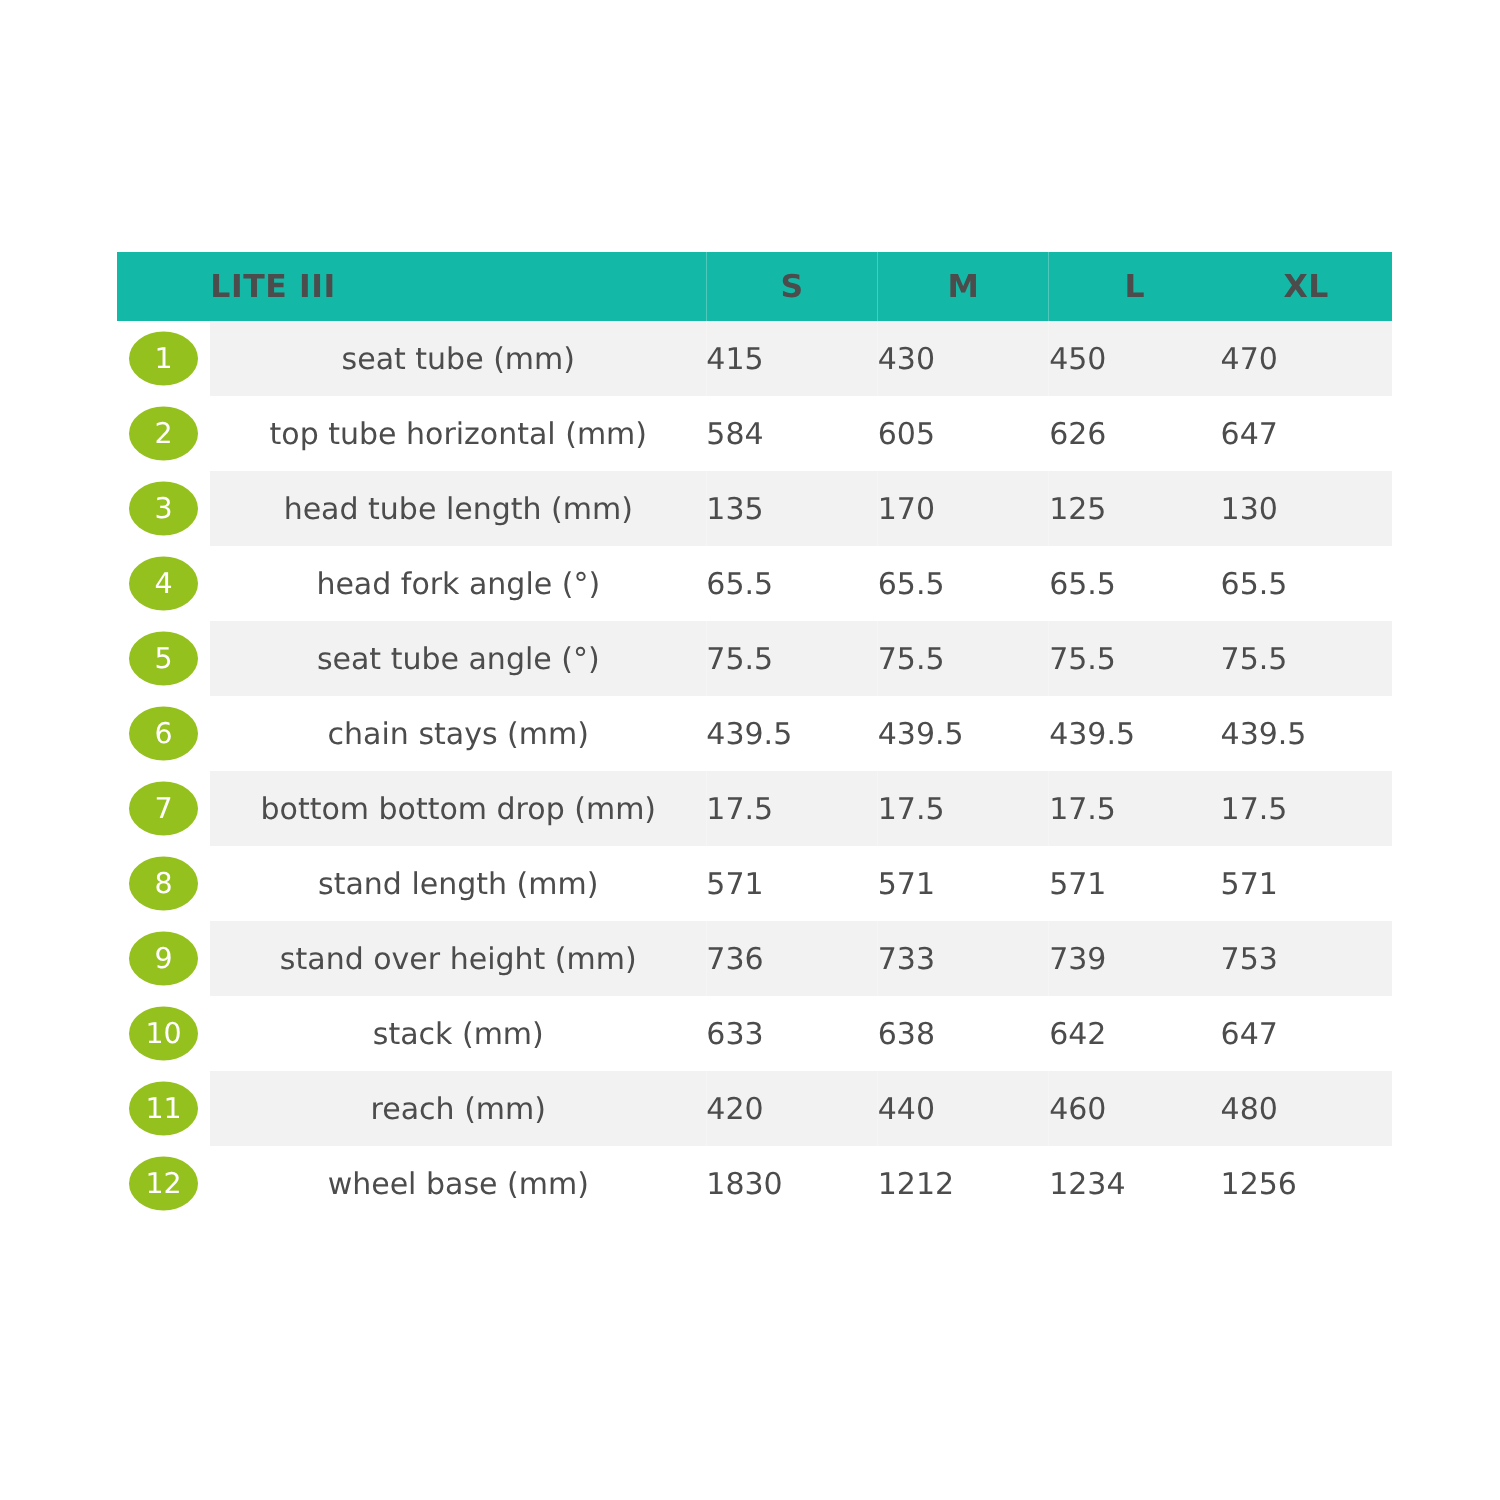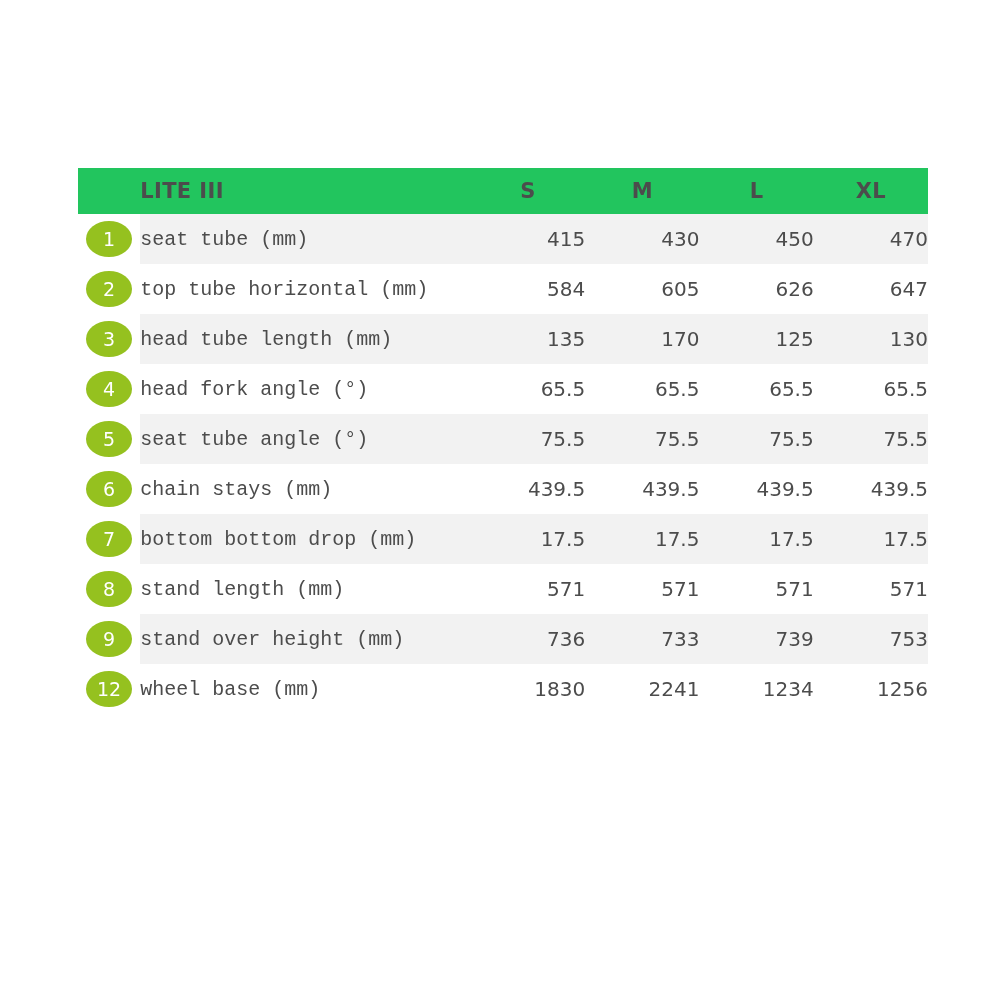--- a/index.html
+++ b/index.html
@@ -43,21 +43,21 @@
   }
 
   
   tr.head-row th {
     height: 46px;
     vertical-align: middle;
     font-weight: bold;
     font-size: 21px;
     color: #4c4c4c;
     letter-spacing: 0.4px;
-    background: #22c55e;
+    background: #14b8a6;
   }
   th.head-title {
     text-align: left;
     padding-left: 8px;
   }
   th.head-size {
     text-align: center;
   }
   th.head-badge {
     background: #ffffff;
@@ -95,28 +95,27 @@
     border-radius: 50%;
     background: #95c11f;
     color: #ffffff;
     font-size: 19px;
     font-weight: normal;
     line-height: 1;
     box-sizing: border-box;
   }
 
   td.label-cell {
-    text-align: left;
+    text-align: center;
     padding-left: 8px;
     white-space: nowrap;
-    font-family: Liberation Mono, monospace;
   }
 
   td.value-cell {
-    text-align: right;
+    text-align: left;
   }
 </style>
 </head>
 <body>
 
 <div id="geometry-table">
   <div class="table-wrap">
     <table class="geo">
       <colgroup>
         <col class="badge-col">
@@ -230,29 +229,49 @@
           <td class="badge-cell">
             <span class="badge">9</span>
           </td>
           <td class="label-cell">stand over height (mm)</td>
           <td class="value-cell">736</td>
           <td class="value-cell">733</td>
           <td class="value-cell">739</td>
           <td class="value-cell">753</td>
         </tr>
 
-
+        <tr class="geo-row plain">
+          <td class="badge-cell">
+            <span class="badge">10</span>
+          </td>
+          <td class="label-cell">stack (mm)</td>
+          <td class="value-cell">633</td>
+          <td class="value-cell">638</td>
+          <td class="value-cell">642</td>
+          <td class="value-cell">647</td>
+        </tr>
+
+        <tr class="geo-row shaded">
+          <td class="badge-cell">
+            <span class="badge">11</span>
+          </td>
+          <td class="label-cell">reach (mm)</td>
+          <td class="value-cell">420</td>
+          <td class="value-cell">440</td>
+          <td class="value-cell">460</td>
+          <td class="value-cell">480</td>
+        </tr>
 
         <tr class="geo-row plain">
           <td class="badge-cell">
             <span class="badge">12</span>
           </td>
           <td class="label-cell">wheel base (mm)</td>
           <td class="value-cell">1830</td>
-          <td class="value-cell">2241</td>
+          <td class="value-cell">1212</td>
           <td class="value-cell">1234</td>
           <td class="value-cell">1256</td>
         </tr>
 
       </tbody>
     </table>
   </div>
 </div>
 
 </body></html>

